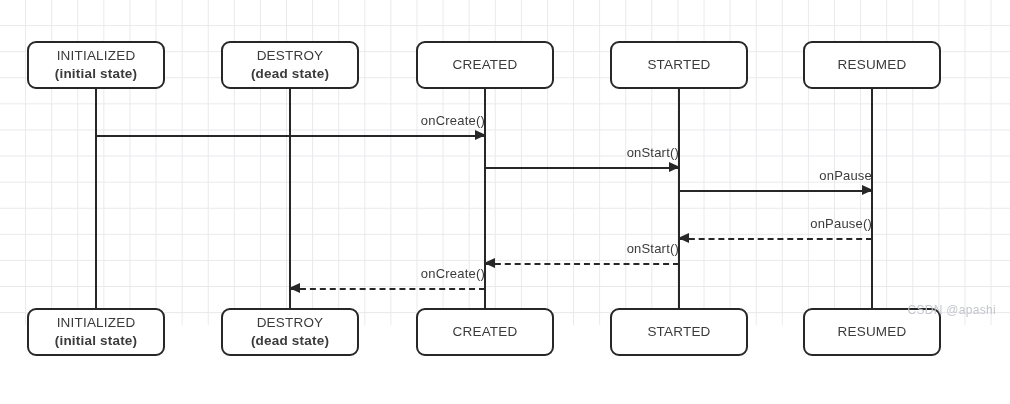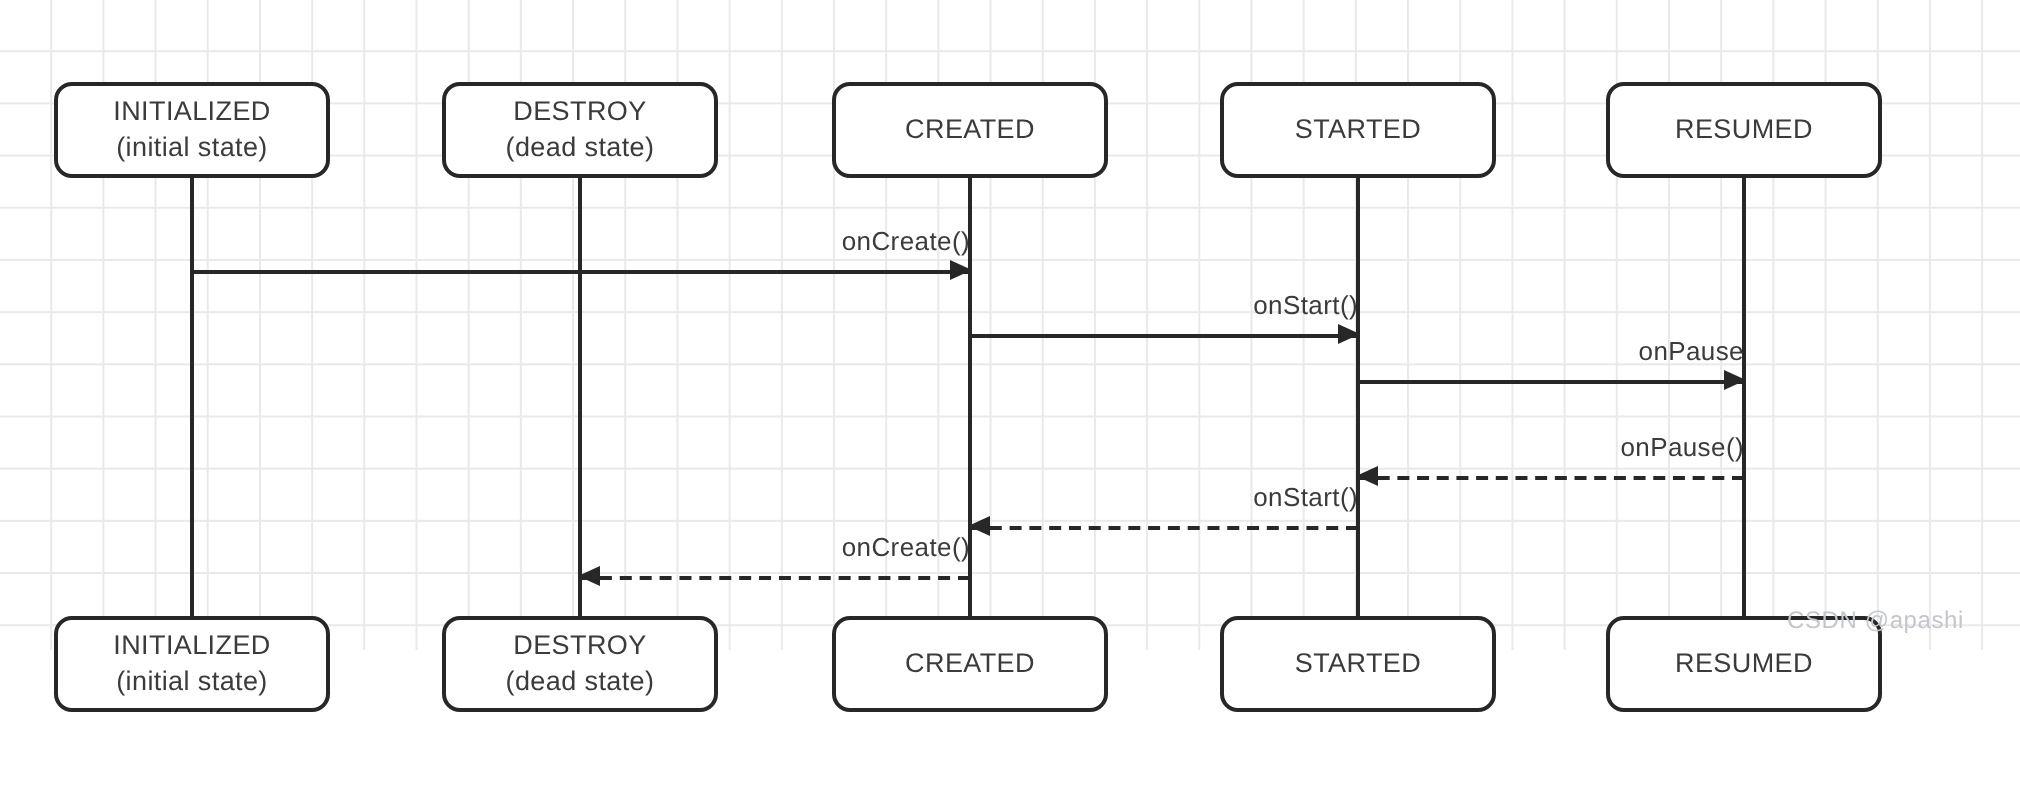--- a/index.html
+++ b/index.html
@@ -29,21 +29,21 @@
     display:flex;
     flex-direction:column;
     align-items:center;
     justify-content:center;
     color:#3b3b3b;
     font-size:13.5px;
     line-height:1.35;
     letter-spacing:.2px;
     z-index:4;
   }
-  .node .sub{font-size:13.5px;}
+  .node .sub{font-size:13.5px;font-weight:bold;}
   
   .lifeline{
     position:absolute;
     width:2px;
     background:#272727;
     z-index:1;
   }
   
   .msg{position:absolute;height:0;z-index:3;}
   .msg .line{
@@ -75,21 +75,21 @@
     text-align:right;
     bottom:7px;
     color:#3b3b3b;
     font-size:13px;
     letter-spacing:.2px;
     white-space:nowrap;
   }
   
   #watermark{
     position:absolute;
-    right:28px;bottom:8px;
+    right:14px;bottom:8px;
     color:#c3c6cc;
     font-size:12px;
     letter-spacing:.3px;
     z-index:5;
   }
 </style>
 </head>
 <body>
 
 <div id="canvas">

